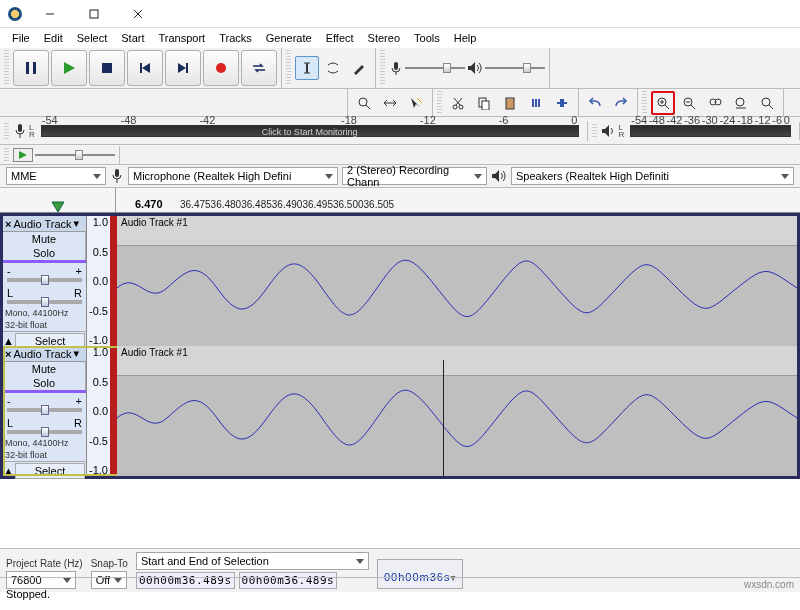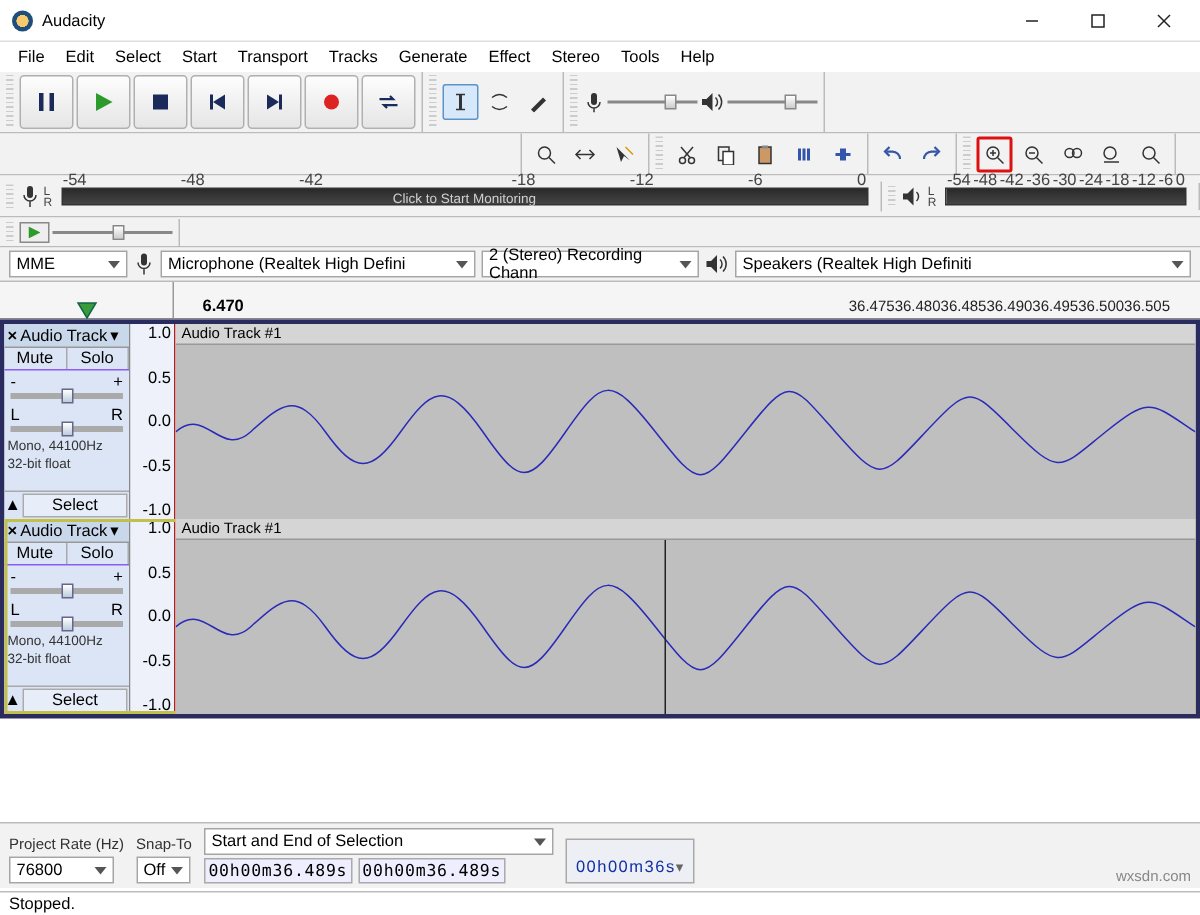--- a/index.html
+++ b/index.html
@@ -33,49 +33,48 @@
 .tl-head svg{margin-bottom:-1px;}
 .tl-body{ flex:1; position:relative; height:24px; }
 .tl-body .ticks{position:absolute;left:0;right:0;bottom:0;display:flex;justify-content:space-between;padding:0 4px;}
 .tl-body .ticks span{font-size:10px;color:#222;}
 .track-area{ border:3px solid #2a2c60; }
 .track-row{ display:flex; height:130px; }
 .track-row.sel{ outline:2px solid #c1c04a; outline-offset:-2px;}
 .track-ctrl{ width:84px; background:#dbe5f5; border-right:1px solid #888; display:flex; flex-direction:column; font-size:10px;}
 .track-ctrl .hdr{display:flex;align-items:center;background:#c9d7ea;border-bottom:1px solid #999;padding:1px 2px;gap:2px;}
 .track-ctrl .hdr .x{font-weight:bold;}
-.track-ctrl .btns{display:flex;border-bottom:1px solid #8b5cf6;}
+.track-ctrl .btns{display:flex;border-bottom:3px solid #8b5cf6;flex-direction:column;}
 .track-ctrl .btns div{flex:1;text-align:center;padding:1px 0;border-right:1px solid #aaa;}
 .mini-slider{padding:2px 4px;}
 .mini-slider .row{display:flex;justify-content:space-between;font-size:9px;}
 .mini-slider .tr{height:4px;background:#aaa;position:relative;margin:1px 0;}
 .mini-slider .tr .th{position:absolute;top:-3px;left:45%;width:8px;height:10px;background:linear-gradient(#fff,#bcd);border:1px solid #668;}
 .track-ctrl .info{font-size:9px;padding:1px 2px;color:#333;}
 .track-ctrl .foot{display:flex;align-items:center;margin-top:auto;border-top:1px solid #aaa;}
 .track-ctrl .foot .sel{flex:1;text-align:center;background:#e8eef9;padding:1px;border:1px solid #aaa;margin:1px;}
-.vruler{width:30px;background:#eef1f9;border-right:1px solid #b91c1c;display:flex;flex-direction:column;justify-content:space-between;font-size:9px;text-align:right;padding:0 2px;}
+.vruler{width:30px;background:#eef1f9;border-right:7px solid #b91c1c;display:flex;flex-direction:column;justify-content:space-between;font-size:9px;text-align:right;padding:0 2px;}
 .wave{flex:1;background:#bfbfbf;position:relative;overflow:hidden;}
-.wave .name{position:absolute;top:0;left:0;right:0;background:#d5d5d5;border-bottom:1px solid #999;padding:1px 4px;font-size:10px;height:14px;}
+.wave .name{position:absolute;top:0;left:0;right:0;background:#d5d5d5;border-bottom:1px solid #999;padding:1px 4px;font-size:10px;height:30px;}
 .wave svg{position:absolute;top:14px;bottom:0;left:0;right:0;width:100%;height:calc(100% - 14px);}
 .wave .cursor{position:absolute;top:14px;bottom:0;width:1px;background:#222;}
 .bottom{position:absolute;bottom:18px;left:0;right:0;background:#f2f2f2;border-top:1px solid #bbb;padding:3px 6px;display:flex;gap:8px;align-items:flex-end;}
 .bottom .col{display:flex;flex-direction:column;gap:2px;}
 .bottom .lbl{font-size:10px;color:#333;}
 .seg-display{border:1px solid #aaa;padding:1px 2px;background:#eef;font-family:monospace;letter-spacing:0.5px;}
 .big-time{font-family:"Segoe UI",monospace;font-size:20px;color:#1030a8;border:1px solid #aaa;padding:2px 6px;background:#edeff4;letter-spacing:1px;}
 .big-time sub{font-size:10px;color:#666;vertical-align:baseline;}
-.status{position:absolute;bottom:0;left:0;right:0;height:16px;border-top:1px solid #bbb;padding:1px 6px;display:flex;align-items:center;}
+.status{position:absolute;bottom:0;left:0;right:0;height:33px;border-top:1px solid #bbb;padding:1px 6px;display:flex;align-items:center;}
 .watermark{position:absolute;right:6px;bottom:20px;font-size:10px;color:#888;}
 </style>
 </head>
 <body>
 
 <div class="titlebar">
   <div class="logo"></div>
-  <div class="title">Audacity</div>
   <div class="winbtn">
       <svg width="10" height="10">
         <line x1="1" y1="5" x2="9" y2="5"></line>
       </svg>
     </div>
   <div class="winbtn">
       <svg width="10" height="10">
         <rect x="1" y="1" width="8" height="8"></rect>
       </svg>
     </div>
@@ -352,21 +351,21 @@
         </svg>
       </div>
     <div class="vslider" style="width:80px">
         <div class="track"></div>
         <div class="thumb" style="left:40px"></div>
       </div>
   </div>
 </div>
 
 <div class="devices">
-  <div class="dropdown" style="width:79px">
+  <div class="dropdown" style="width:100px">
       <span>MME</span>
     </div>
   <svg width="14" height="16">
       <rect x="5" y="1" width="4" height="8" rx="2" fill="#333"></rect>
       <path d="M3 7 a4 4 0 0 0 8 0 M7 11 v4" stroke="#333" fill="none"></path>
     </svg>
   <div class="dropdown" style="width:210px">
       <span>Microphone (Realtek High Defini</span>
     </div>
   <div class="dropdown" style="width:145px">
@@ -382,21 +381,21 @@
 </div>
 
 <div class="timeline">
   <div class="tl-head">
       <svg width="14" height="12">
         <polygon points="1,1 13,1 7,11" fill="#3a9b3a" stroke="#164"></polygon>
       </svg>
     </div>
   <div class="tl-body">
     <span style="position:absolute;left:19px;bottom:2px;font-weight:bold">6.470</span>
-    <div class="ticks" style="position:absolute;left:60px;right:16px;bottom:2px;display:flex;justify-content:flex-end">
+    <div class="ticks" style="position:absolute;left:60px;right:0;bottom:2px;display:flex;justify-content:flex-start">
       <span>36.475</span>
         <span>36.480</span>
         <span>36.485</span>
         <span>36.490</span>
         <span>36.495</span>
         <span>36.500</span>
         <span>36.505</span>
     </div>
   </div>
 </div>

